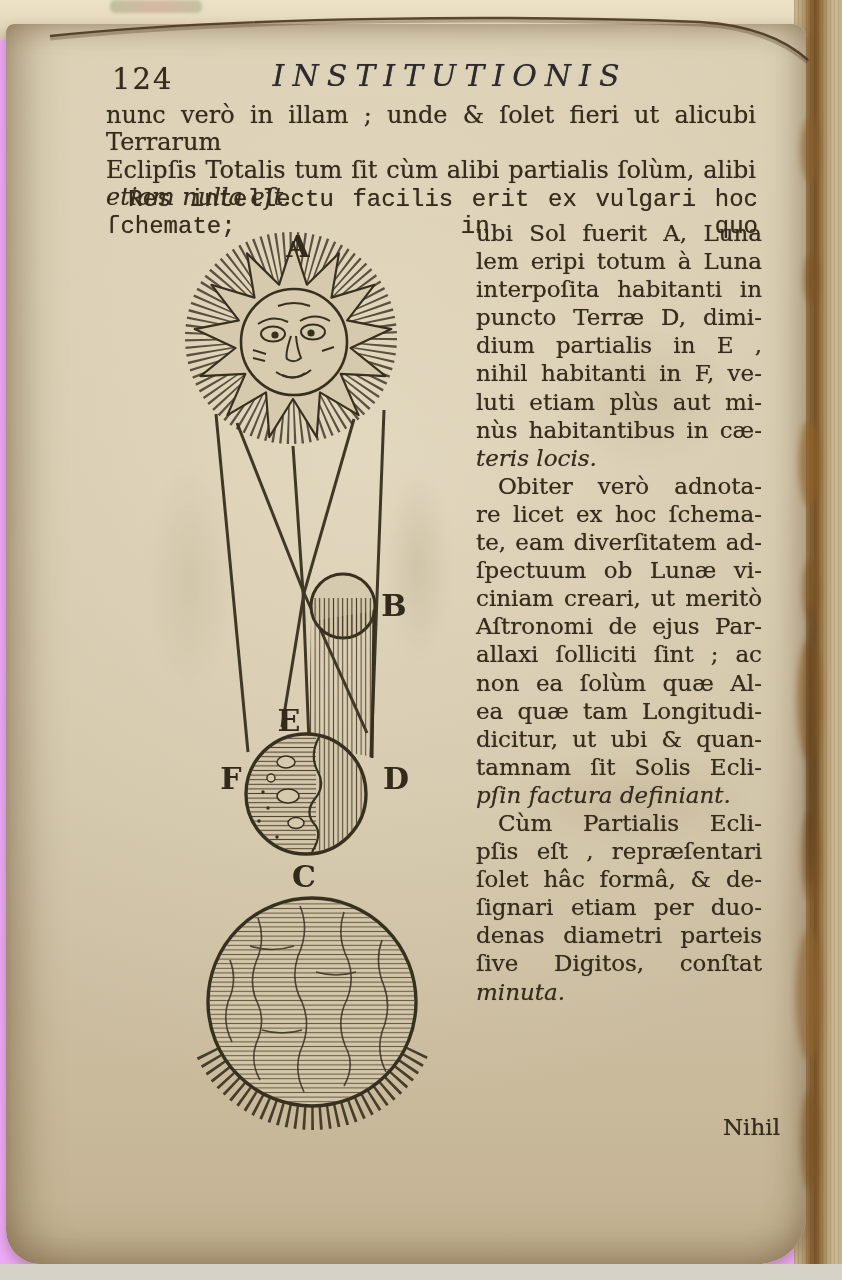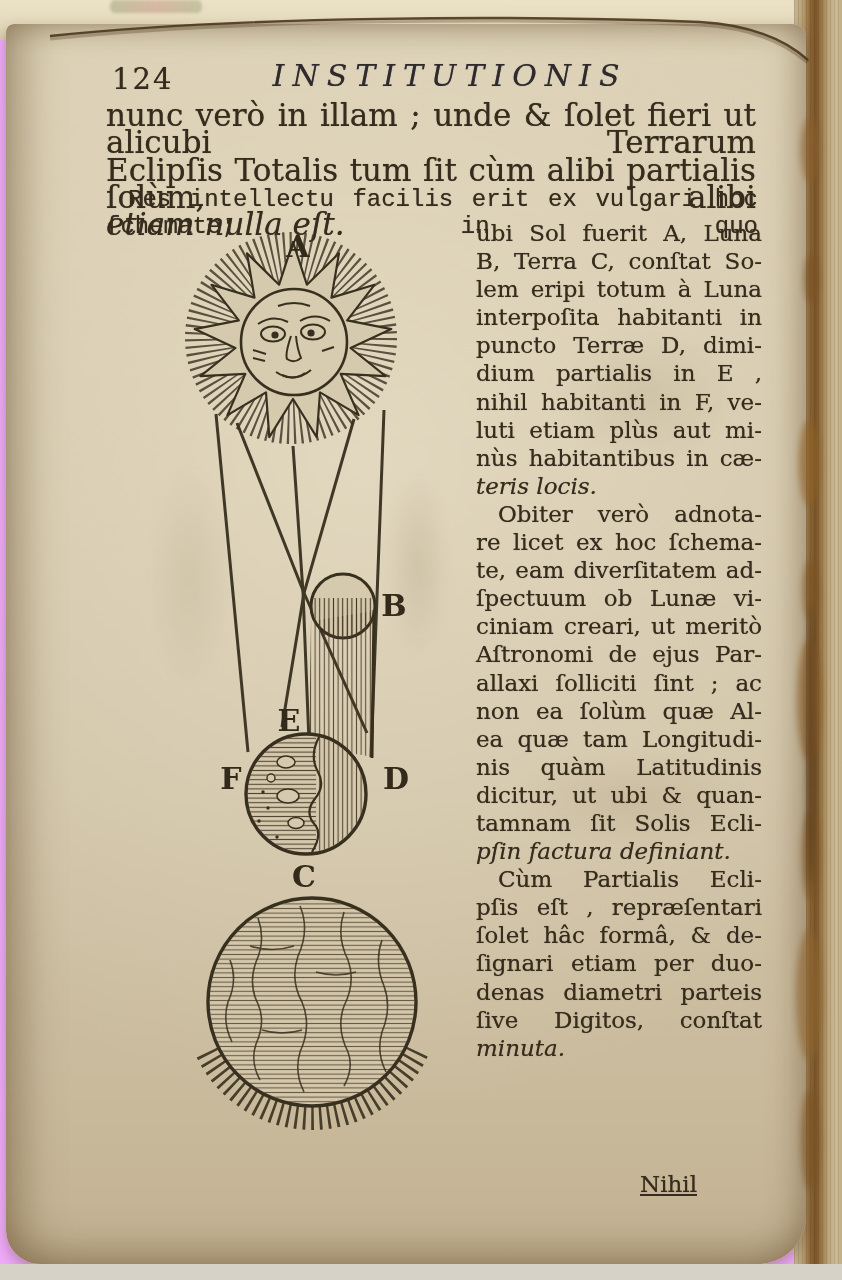--- a/index.html
+++ b/index.html
@@ -42,27 +42,27 @@
   .g2{left:386px;top:470px;width:64px;height:190px;background:radial-gradient(rgba(118,93,58,.14),rgba(0,0,0,0) 70%);}
   .g3{left:510px;top:752px;width:240px;height:96px;background:radial-gradient(rgba(128,98,58,.12),rgba(0,0,0,0) 70%);}
   .g4{left:148px;top:462px;width:84px;height:230px;background:radial-gradient(rgba(118,93,58,.10),rgba(0,0,0,0) 70%);}
 
   
   .ink{color:#362c1d;text-shadow:0 0 .7px rgba(54,44,29,.65);}
   .pageno{position:absolute;left:112px;top:62px;font-size:29px;letter-spacing:2px;}
   .running{position:absolute;left:258px;top:58px;width:384px;text-align:center;
     font-style:italic;font-size:30px;letter-spacing:8px;color:#2f2a2e;
     text-shadow:0 0 .7px rgba(47,42,46,.6);}
-  .intro{position:absolute;left:106px;top:102px;width:650px;font-size:31px;line-height:27.3px;}
+  .intro{position:absolute;left:106px;top:102px;width:650px;font-size:24px;line-height:27.3px;}
   .resline{position:absolute;left:106px;top:186px;width:652px;font-size:24px;line-height:27px;font-family:Liberation Mono, monospace;}
   .textcol{position:absolute;left:461px;top:219px;width:286px;font-size:23px;line-height:28.1px;margin-left:15px;}
   .line{text-align:justify;text-align-last:justify;white-space:normal;}
   .line.end{text-align-last:left;font-style:italic;}
   .line.indent{text-indent:22px;}
-  .catchword{position:absolute;left:640px;top:1171px;width:140px;text-align:left;font-size:23px;text-decoration:underline;}
+  .catchword{position:absolute;left:640px;top:1114px;width:140px;text-align:right;font-size:23px;}
 </style>
 </head>
 <body>
 
 <div class="photo">
 
   <div class="behind-top"></div>
   <div class="right-stack"></div>
   <div class="page"></div>
 
@@ -78,39 +78,37 @@
   <div class="intro ink">
       <div class="line">nunc verò in illam ;  unde &amp; ſolet fieri ut alicubi Terrarum</div>
       <div class="line">Eclipſis Totalis tum ſit cùm alibi partialis ſolùm, alibi</div>
       <div class="line end">etiam nulla eſt.</div>
     </div>
   <div class="resline ink">
     <div class="line indent">Res intellectu facilis erit ex vulgari hoc ſchemate; in quo</div>
   </div>
   <div class="textcol ink">
       <div class="line">ubi Sol fuerit A,  Luna</div>
-      <div class="line">B, Terra C, conſtat So-</div>
       <div class="line">lem eripi totum à Luna</div>
       <div class="line">interpoſita habitanti in</div>
       <div class="line">puncto Terræ D, dimi-</div>
       <div class="line">dium partialis in E ,</div>
       <div class="line">nihil habitanti in F, ve-</div>
       <div class="line">luti etiam plùs aut mi-</div>
       <div class="line">nùs habitantibus in cæ-</div>
       <div class="line end">teris locis.</div>
       <div class="line indent">Obiter verò adnota-</div>
       <div class="line">re licet ex hoc ſchema-</div>
       <div class="line">te, eam diverſitatem ad-</div>
       <div class="line">ſpectuum ob Lunæ vi-</div>
       <div class="line">ciniam creari, ut meritò</div>
       <div class="line">Aſtronomi de ejus Par-</div>
       <div class="line">allaxi ſolliciti ſint ; ac</div>
       <div class="line">non ea ſolùm quæ Al-</div>
       <div class="line">ea quæ tam Longitudi-</div>
-      <div class="line">nis quàm Latitudinis</div>
       <div class="line">dicitur, ut ubi &amp; quan-</div>
       <div class="line">tamnam ſit Solis Ecli-</div>
       <div class="line end">pſin factura definiant.</div>
       <div class="line indent">Cùm Partialis Ecli-</div>
       <div class="line">pſis eſt ,  repræſentari</div>
       <div class="line">ſolet hâc formâ, &amp; de-</div>
       <div class="line">ſignari etiam per duo-</div>
       <div class="line">denas diametri parteis</div>
       <div class="line">ſive Digitos, conſtat</div>
       <div class="line end">minuta.</div>

